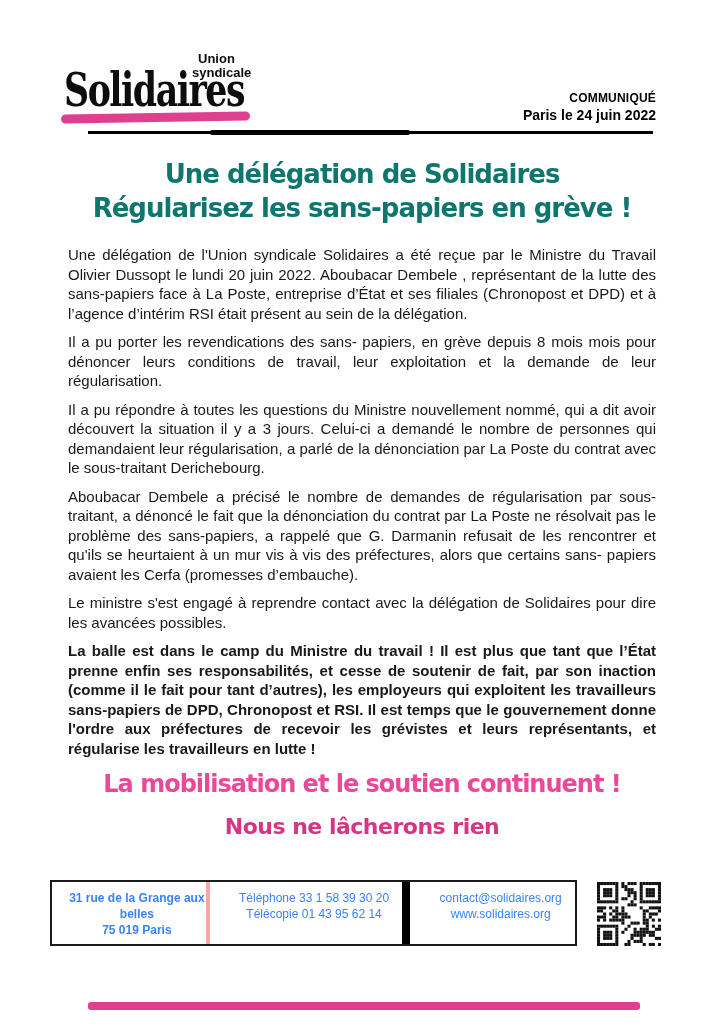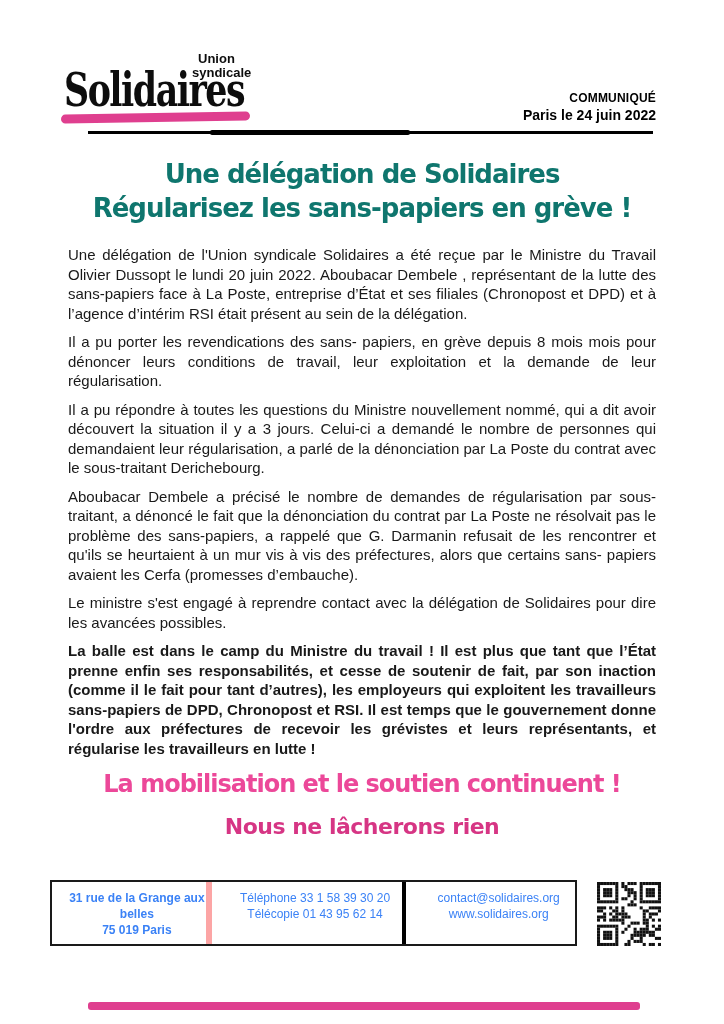--- a/index.html
+++ b/index.html
@@ -54,22 +54,22 @@
   
   .footer-box{
     position:absolute;left:50px;top:880px;width:527px;height:66px;
     border:2px solid #1a1a1a;display:flex;box-sizing:border-box;background:#fff;
   }
   .footer-cell{
     box-sizing:border-box;padding-top:8px;text-align:center;
     font-size:12px;line-height:16px;color:#3b82f6;padding-left:16px;
   }
   .footer-cell.c1{width:29.4%;font-weight:bold;}
-  .footer-cell.c2{width:37.6%;border-left:6px solid #fca5a5;}
-  .footer-cell.c3{width:33%;border-left:4px solid #000000;}
+  .footer-cell.c2{width:37.6%;border-left:4px solid #fca5a5;}
+  .footer-cell.c3{width:33%;border-left:8px solid #000000;}
   .footer-cell span{display:block;}
   .qr{position:absolute;left:597px;top:882px;width:64px;height:64px;}
   .bottom-bar{
     position:absolute;left:88px;top:1002px;width:552px;height:8px;border-radius:3px;
   }
 </style>
 </head>
 <body>
 
 <div class="page">

